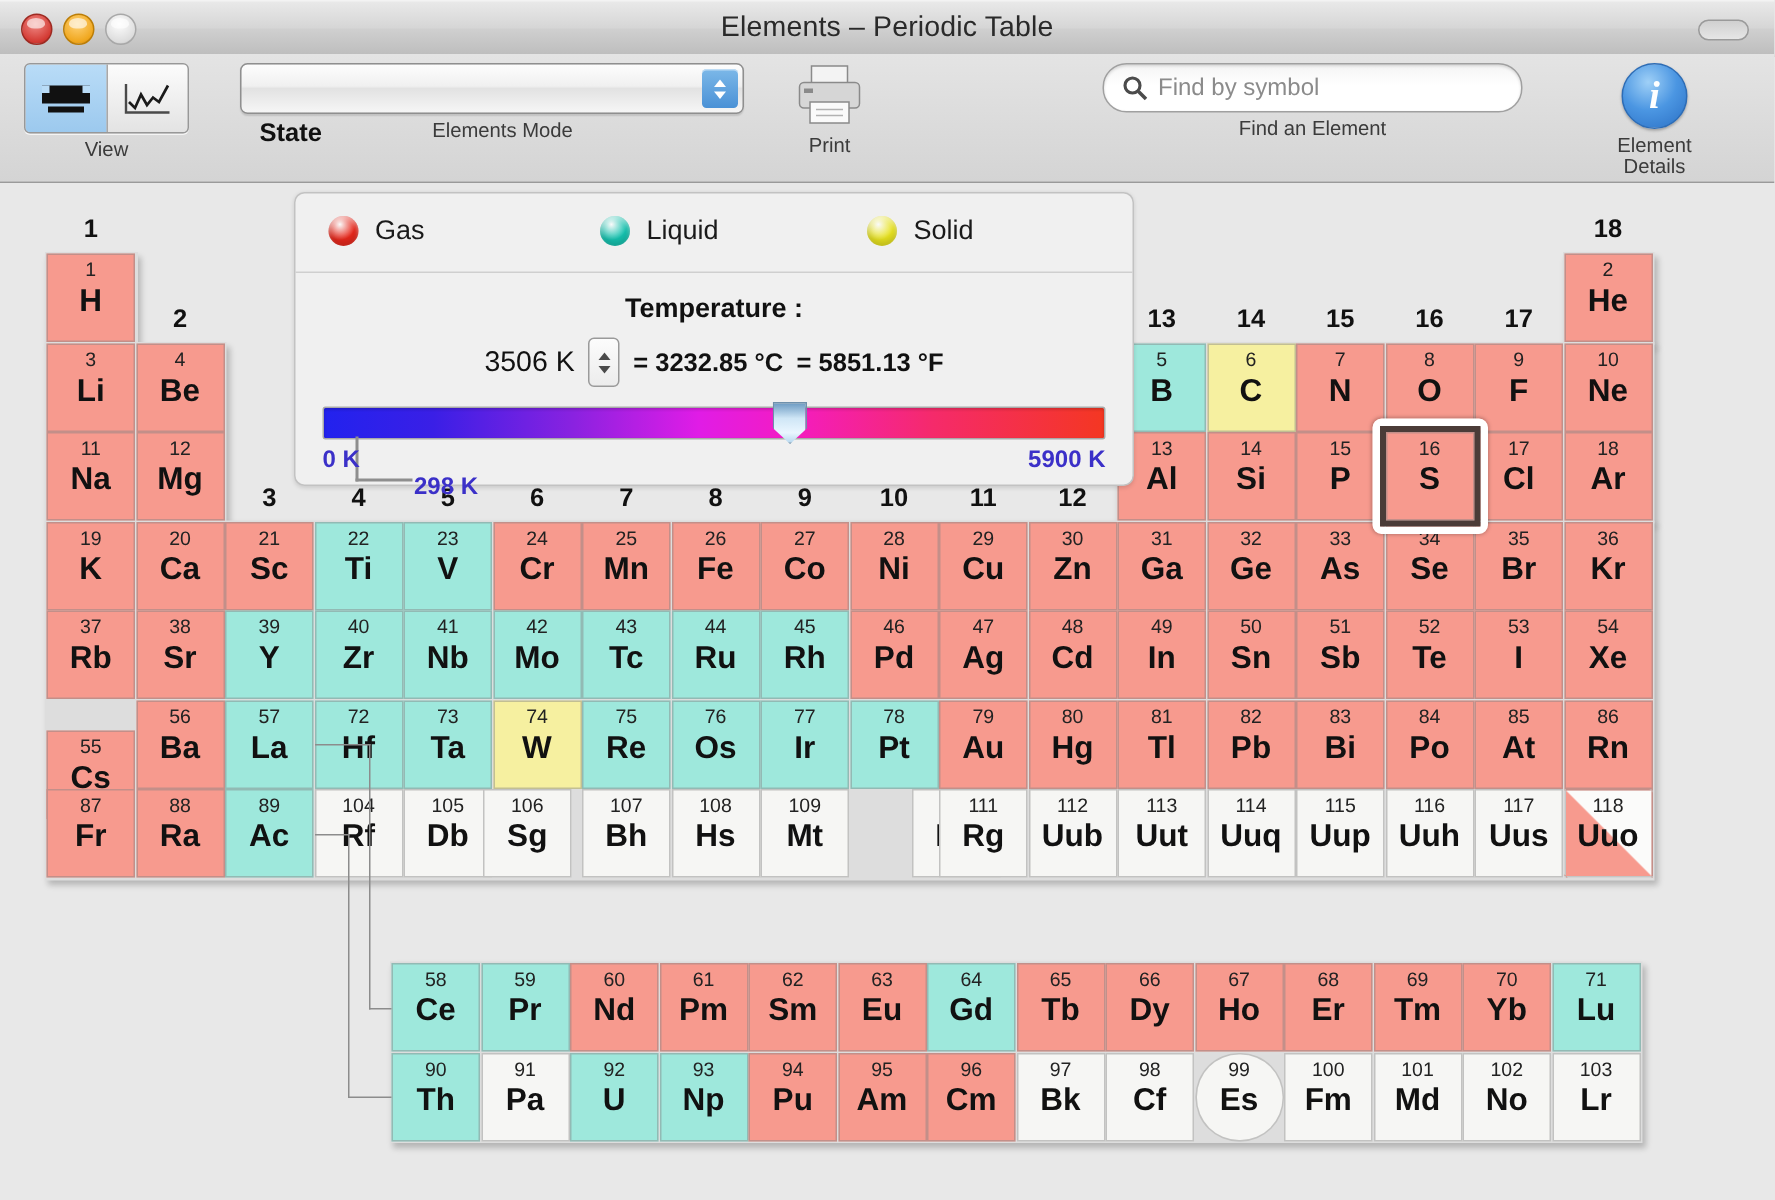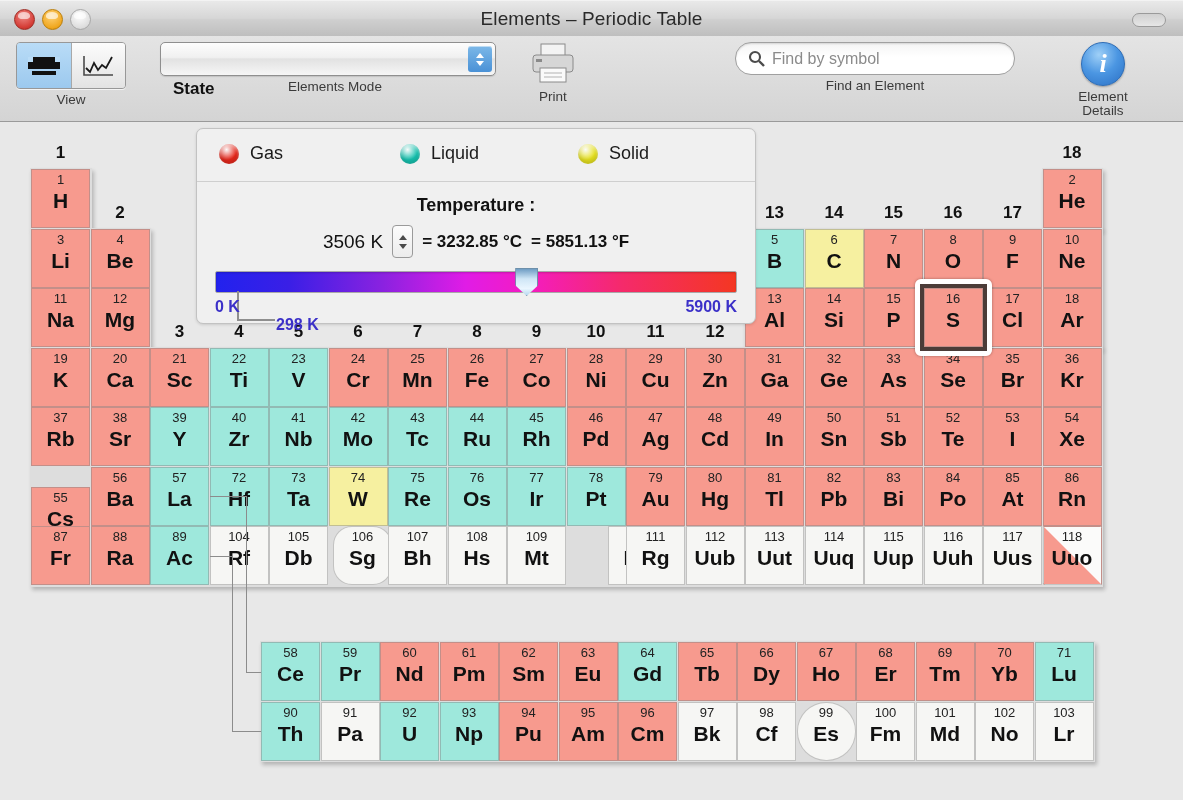--- a/index.html
+++ b/index.html
@@ -550,21 +550,21 @@
           <div class="sym">Ac</div>
         </div>
         <div class="cell c-none" style="left: 209.5px; top: 404px;">
           <div class="num">104</div>
           <div class="sym">Rf</div>
         </div>
         <div class="cell c-none" style="left: 269px; top: 404px;">
           <div class="num">105</div>
           <div class="sym">Db</div>
         </div>
-        <div class="cell c-none" style="left: 333px; top: 404px; border-radius: 19px;">
+        <div class="cell c-none" style="left: 322px; top: 404px;">
           <div class="num">106</div>
           <div class="sym">Sg</div>
         </div>
         <div class="cell c-none" style="left: 388px; top: 404px;">
           <div class="num">107</div>
           <div class="sym">Bh</div>
         </div>
         <div class="cell c-none" style="left: 447.5px; top: 404px;">
           <div class="num">108</div>
           <div class="sym">Hs</div>

